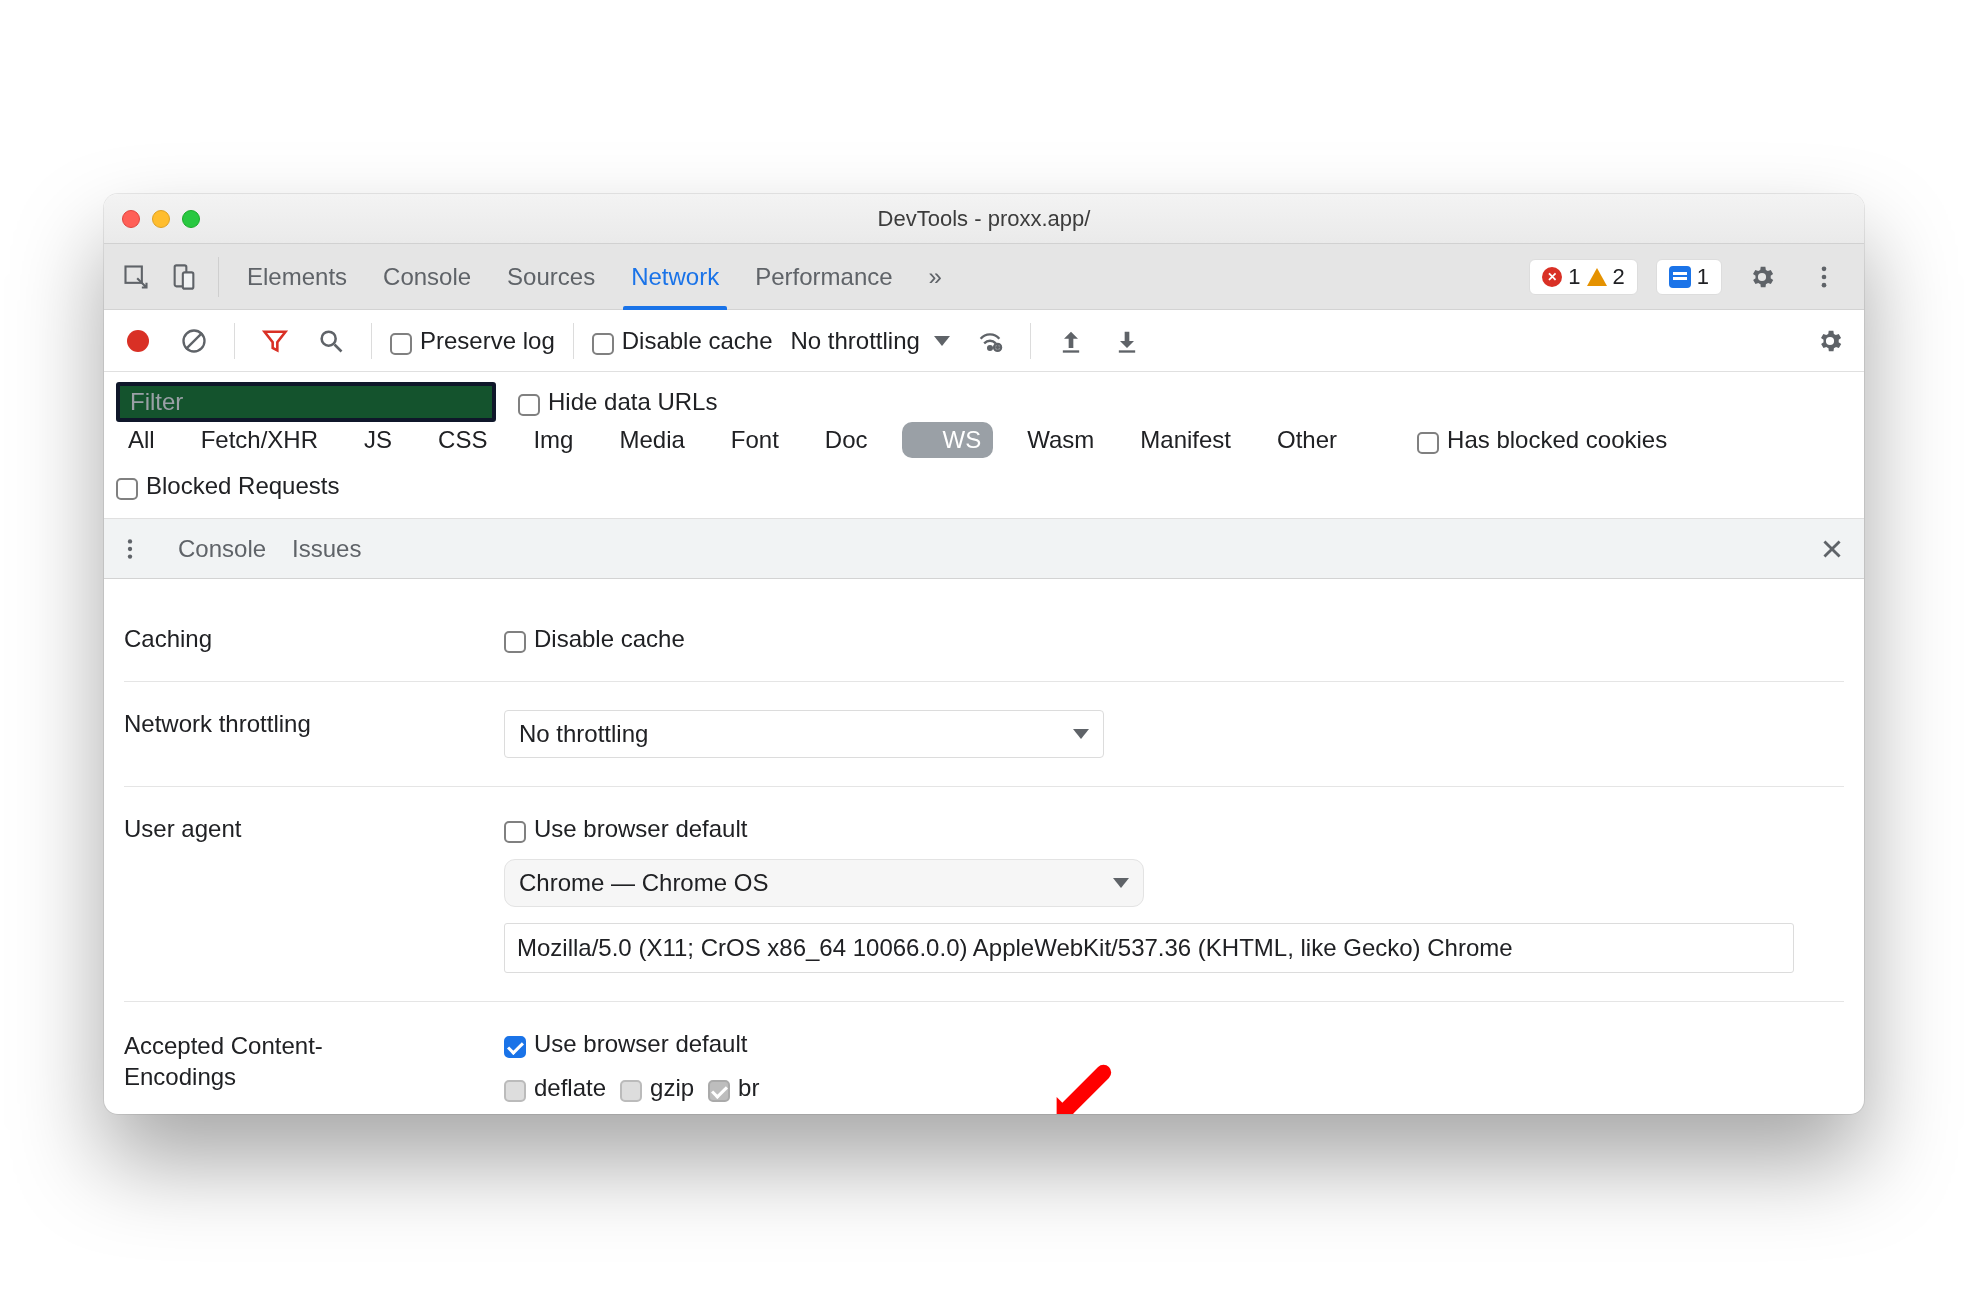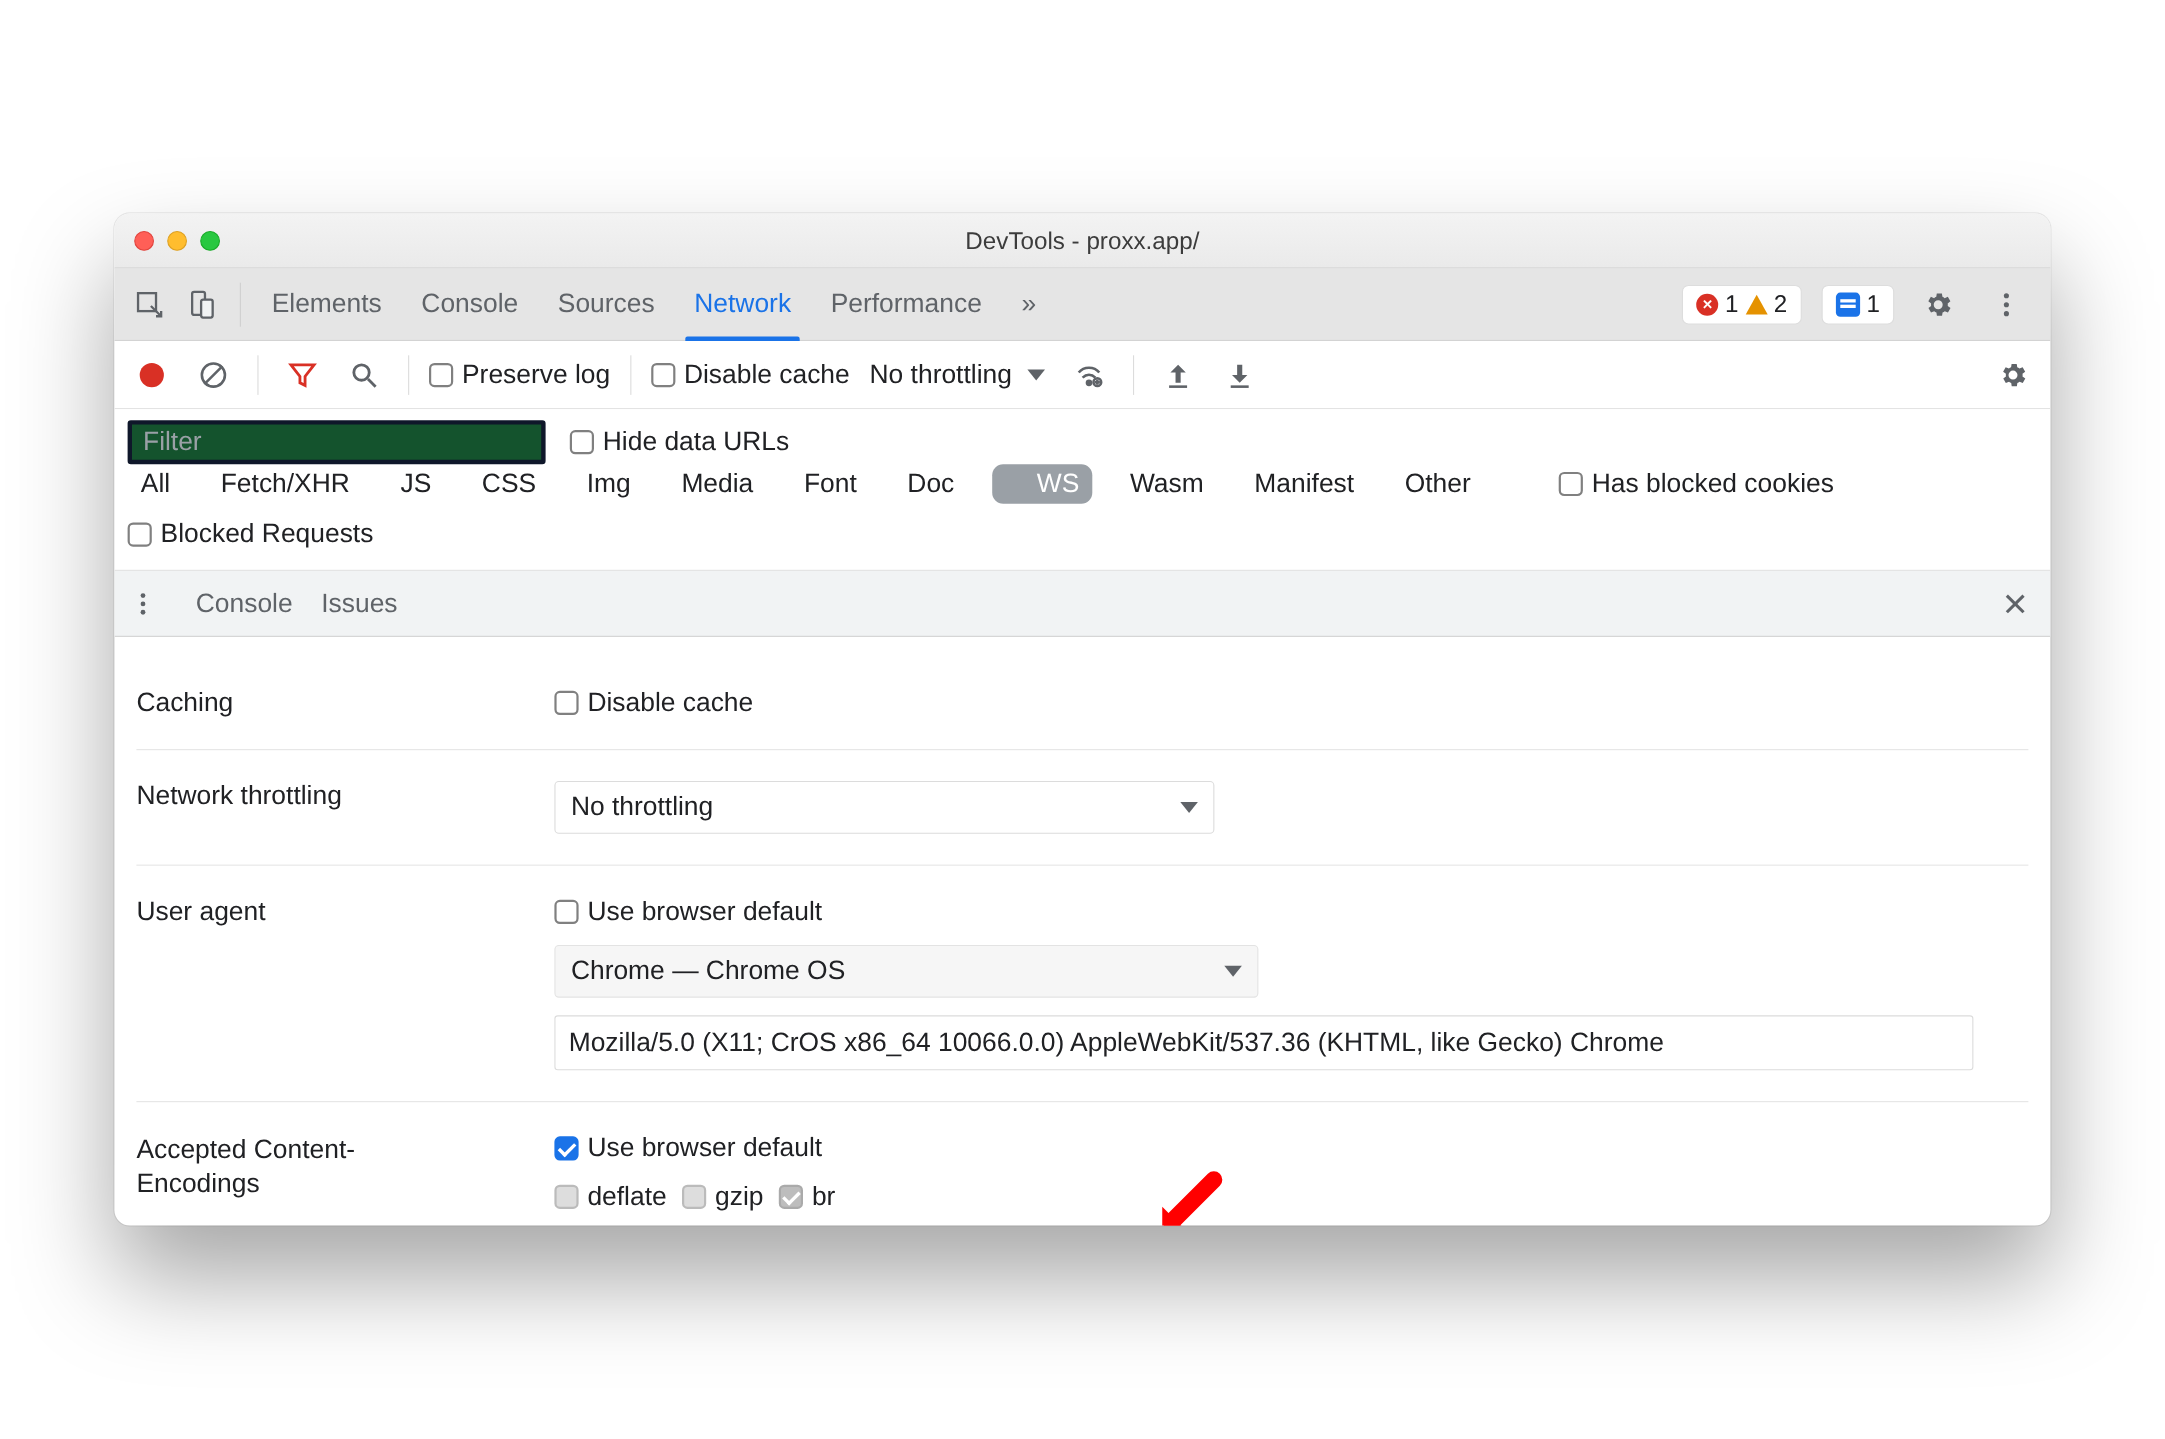--- a/index.html
+++ b/index.html
@@ -81,21 +81,21 @@
   .nettoolbar {
     height: 62px;
     border-bottom: 1px solid #e0e0e0;
     display: flex; align-items: center;
     padding: 0 12px; gap: 12px;
     background: #fff;
   }
   .rec { width:22px; height:22px; border-radius:50%; background:#d93025; }
   .nosign svg { stroke:#5f6368; }
   .funnel { color:#d93025; }
-  .chk { display:flex; align-items:center; gap:8px; }
+  .chk { display:flex; align-items:flex-end; gap:8px; }
   .cbox { width:22px; height:22px; border:2px solid #808080; border-radius:5px; background:#fff; }
   .cbox.checked { background:#1a73e8; border-color:#1a73e8; position:relative; }
   .cbox.checked::after { content:""; position:absolute; left:5px; top:1px; width:6px; height:12px; border:solid #fff; border-width:0 3px 3px 0; transform: rotate(45deg); }
   .cbox.disabled { background:#ddd; border-color:#bbb; }
   .cbox.disabled.checked { background:#bdbdbd; border-color:#aaa; }
   .sel-inline { display:flex; align-items:center; gap:14px; padding: 0 6px; }
   .caret { width:0; height:0; border-left:8px solid transparent; border-right:8px solid transparent; border-top:10px solid #5f6368; }
   .vdiv { width:1px; height:36px; background:#dcdcdc; margin:0 6px; }
   
   .filterbar { padding: 10px 12px 18px; border-bottom:1px solid #e0e0e0; background:#fff; }
@@ -120,21 +120,21 @@
   .content { padding: 18px 20px 12px; }
   .row { display:flex; align-items:flex-start; padding:28px 0; border-bottom:1px solid #e5e5e5; }
   .row:last-child { border-bottom:none; padding-bottom:0; }
   .label { width: 380px; color:#202124; }
   .label.multi { line-height:1.3; }
   .controls { flex:1; display:flex; flex-direction:column; align-items:flex-start; gap:16px; }
   .select {
     min-width: 600px; height:48px; border:1px solid #dcdcdc; border-radius:4px; background:#fff;
     display:flex; align-items:center; justify-content:space-between; padding:0 14px; color:#202124;
   }
-  .select.muted { background:#f6f6f6; border-color:#e3e3e3; }
+  .select.muted { background:#f6f6f6; border-color:#e3e3e3;border-radius:11px; }
   .textfield {
     width: 1290px; height:50px; border:1px solid #dcdcdc; border-radius:3px;
     display:flex; align-items:center; padding:0 12px; color:#202124; background:#fff;
   }
   .inline-checks { display:flex; align-items:center; gap:14px; }
   
   .arrow {
     position:absolute; left: 940px; top: 868px; width: 70px; height: 70px; pointer-events:none;
   }
   .arrow svg { width:100%; height:100%; }

